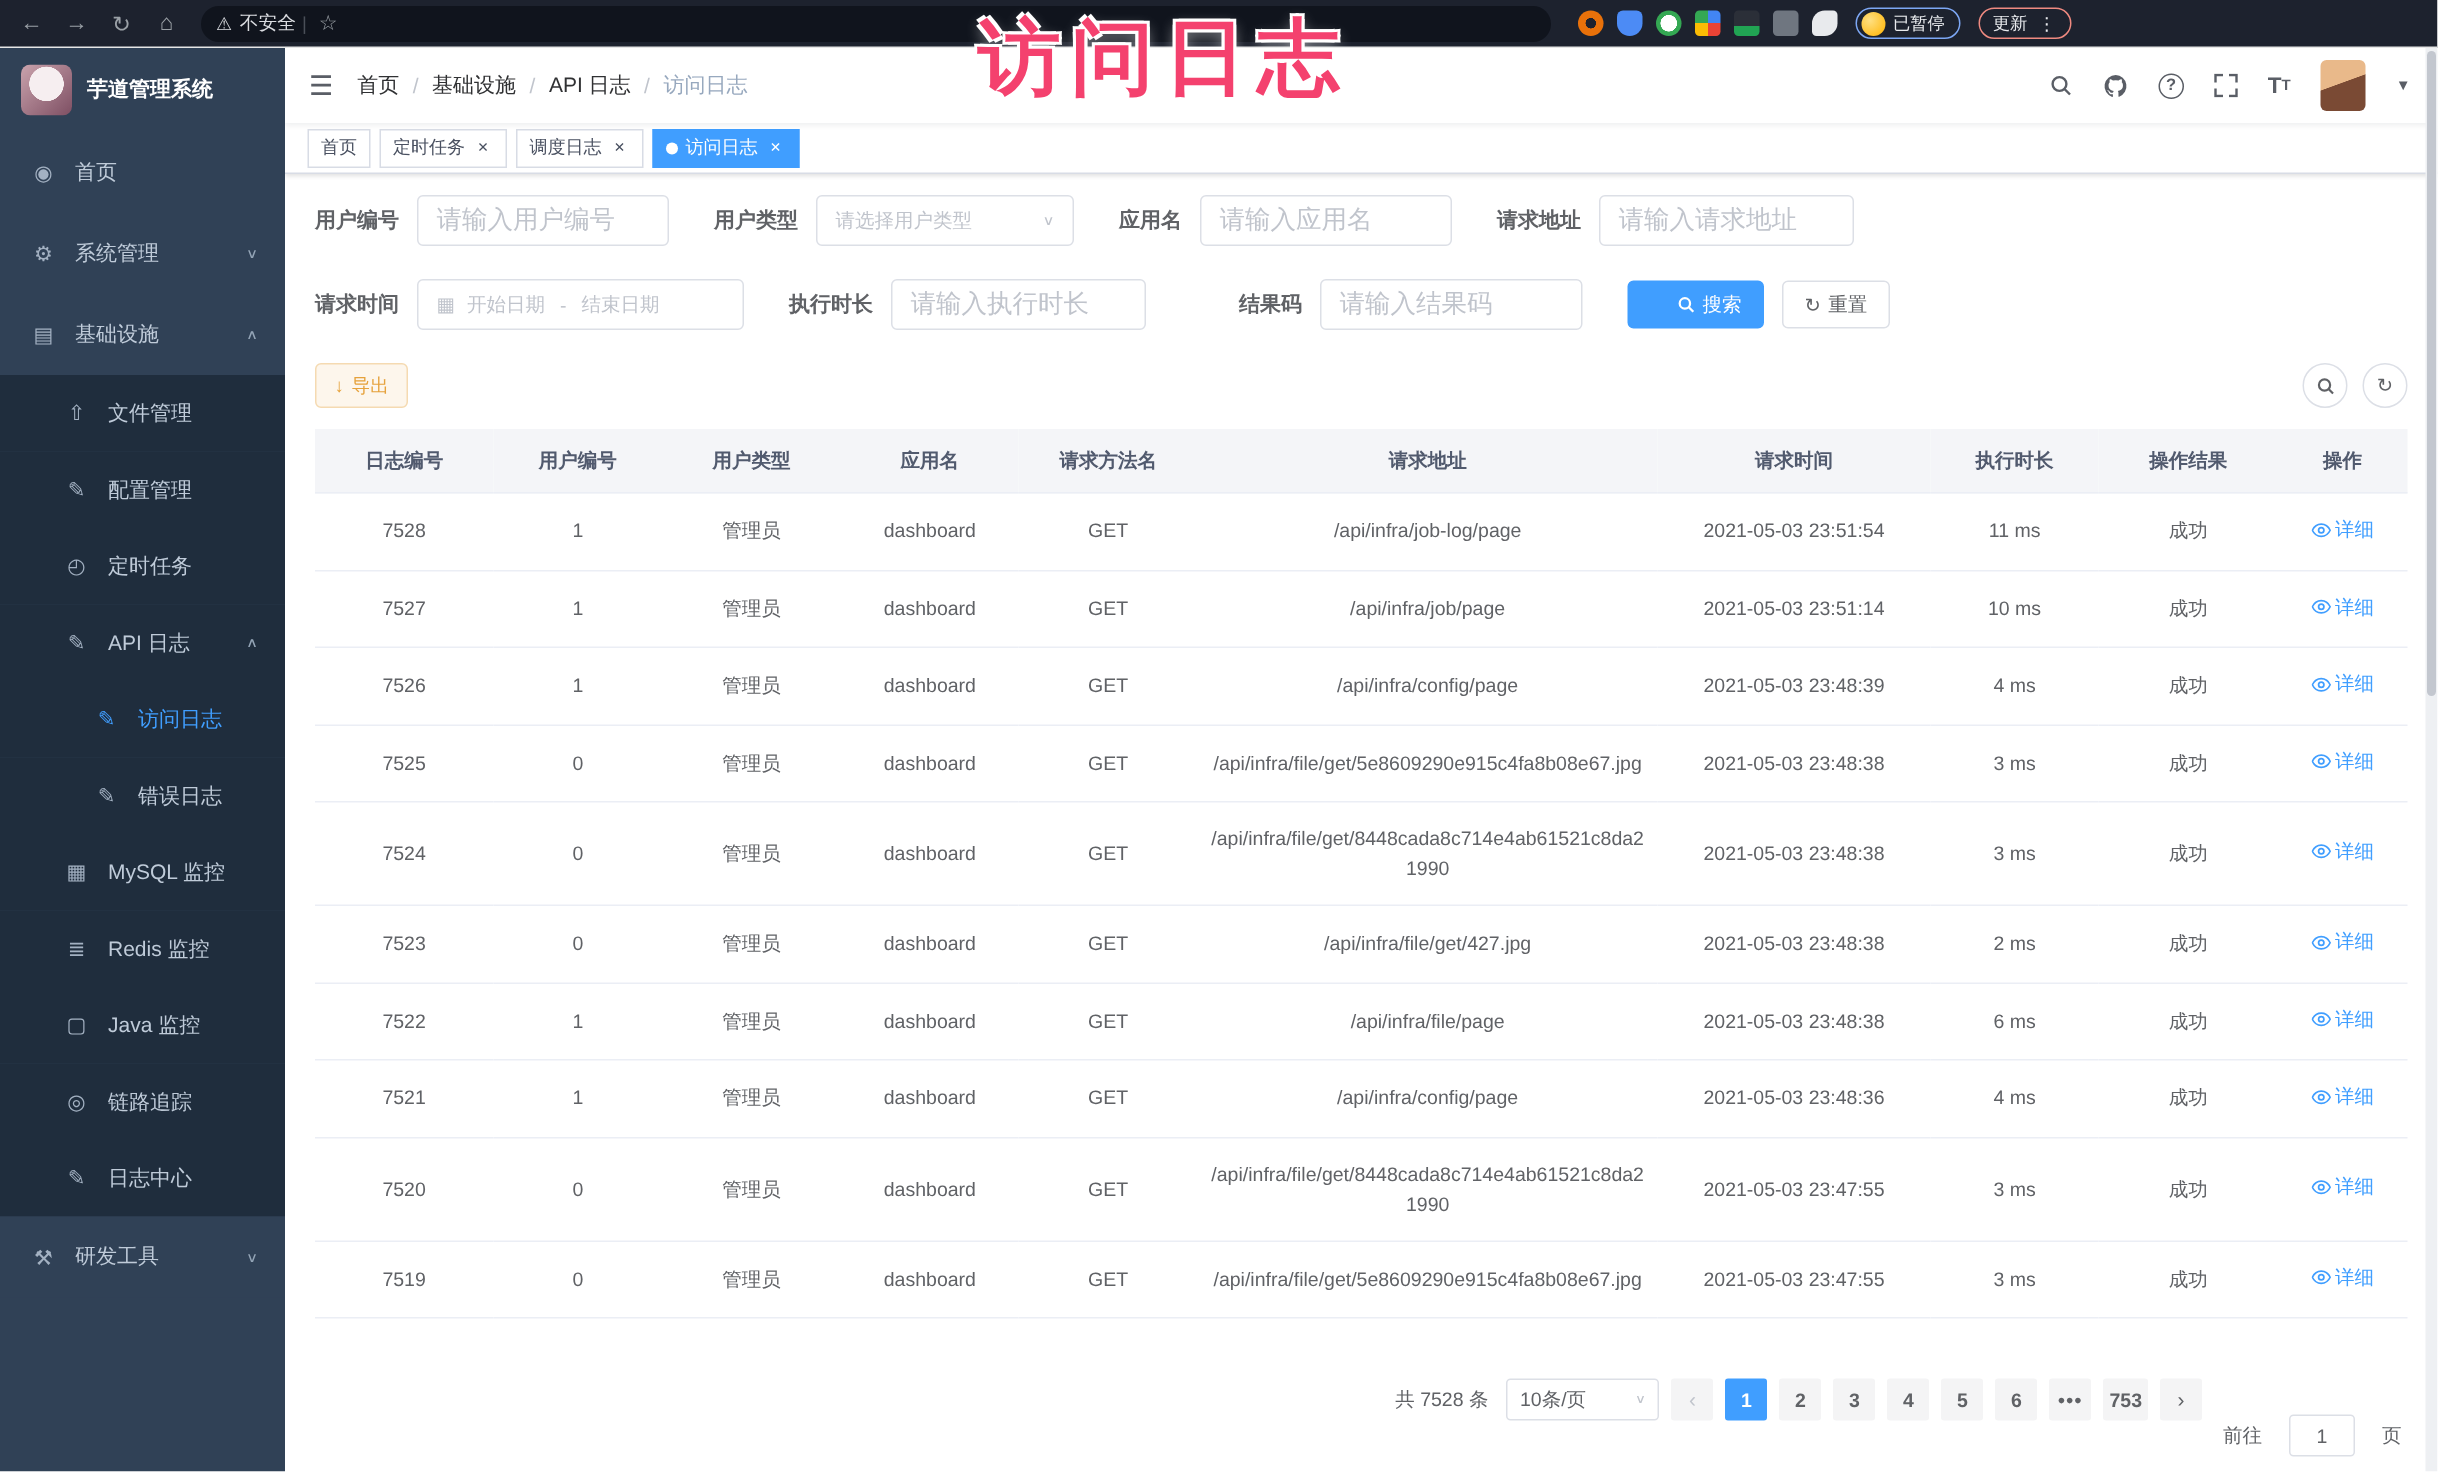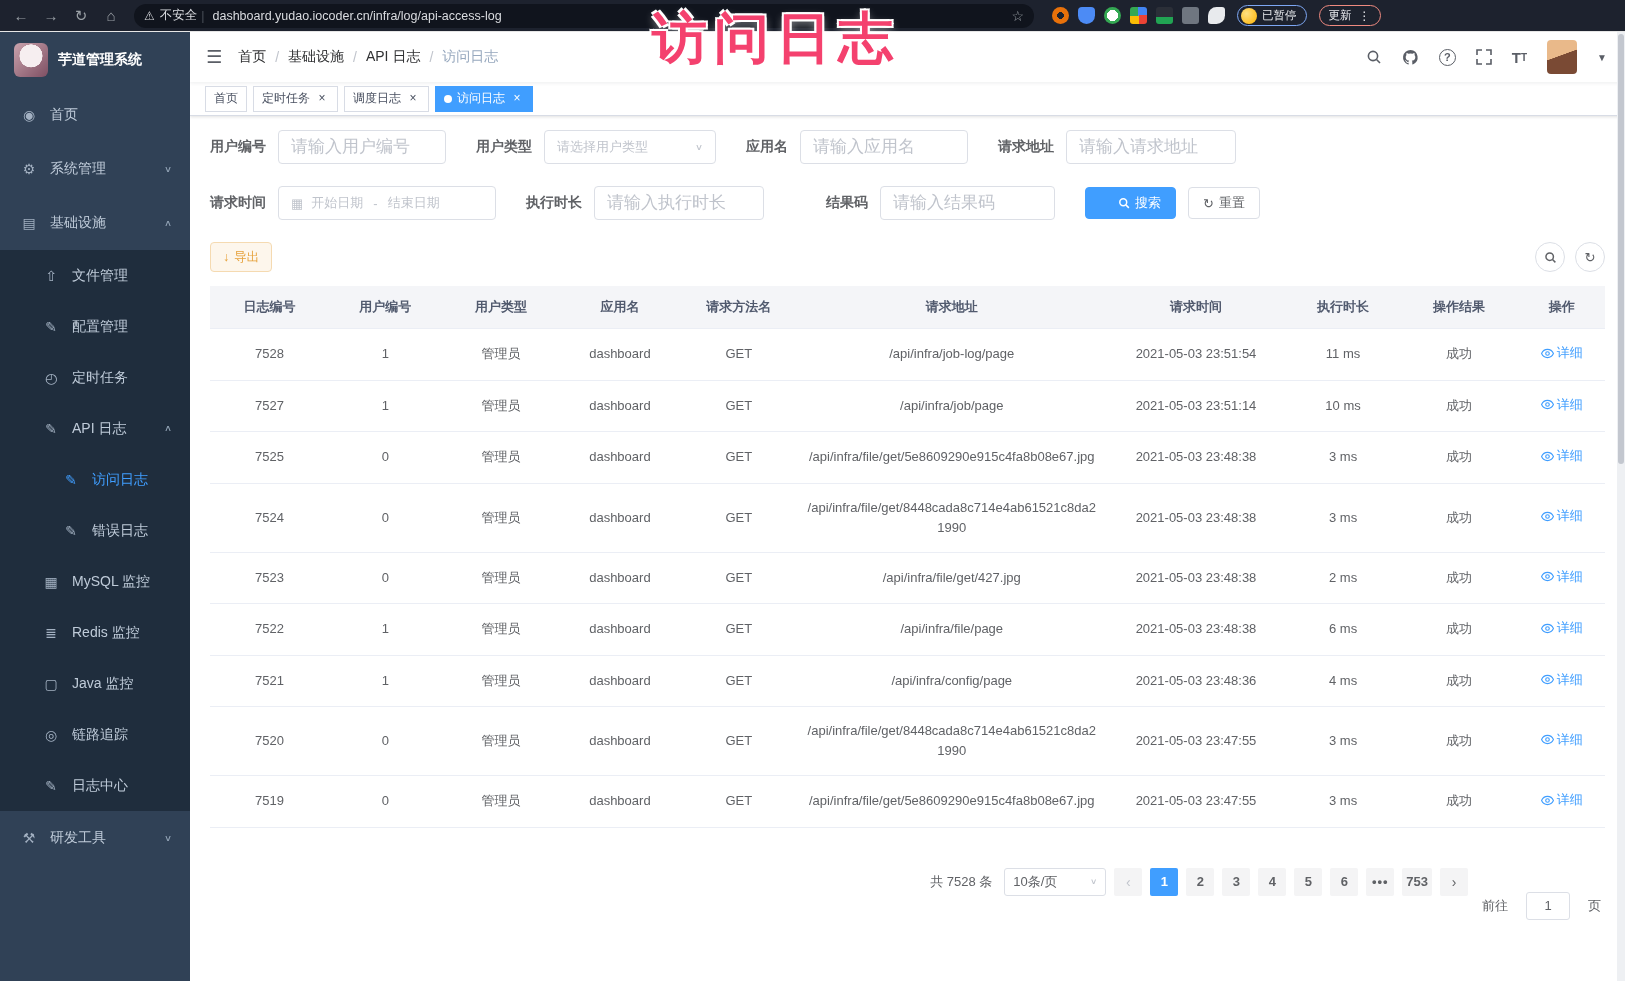--- a/index.html
+++ b/index.html
@@ -153,21 +153,20 @@
 
   <div class="browser-bar">
     <span class="nav-ic">←</span>
     <span class="nav-ic">→</span>
     <span class="nav-ic">↻</span>
     <span class="nav-ic">⌂</span>
     <div class="addr">
       <span class="warn">⚠</span>
       <span>不安全</span>
       <span class="sep">|</span>
-      <span class="url">dashboard.yudao.iocoder.cn/infra/log/api-access-log</span>
       <span class="star">☆</span>
     </div>
     <div class="ext-row">
       <span class="ext" style="background:radial-gradient(circle,#1d222e 0 28%,#e8710a 30%)"></span>
       <span class="ext" style="background:#4c8bf5;border-radius:4px 4px 50% 50%"></span>
       <span class="ext" style="background:radial-gradient(circle,#fff 0 45%,#34a853 47%)"></span>
       <span class="ext" style="border-radius:3px;background:conic-gradient(#4285f4 0 25%,#ea4335 0 50%,#fbbc04 0 75%,#34a853 0)"></span>
       <span class="ext" style="border-radius:3px;background:linear-gradient(#2b2f38 60%,#21a453 60%)"></span>
       <span class="ext" style="background:#6f7680;border-radius:3px"></span>
       <span class="ext" style="background:#e8eaed;border-radius:50% 3px 50% 3px"></span>
@@ -452,20 +451,38 @@
                 <td>成功</td>
                 <td><span class="detail-link">
                     <svg class="eye" width="13" height="13" viewBox="0 0 16 16">
                       <path d="M8 3C4.5 3 1.8 5.6.7 8c1.1 2.4 3.8 5 7.3 5s6.2-2.6 7.3-5C14.2 5.6 11.5 3 8 3z" fill="none" stroke="#409eff" stroke-width="1.4"></path>
                       <circle cx="8" cy="8" r="2.2" fill="none" stroke="#409eff" stroke-width="1.4"></circle>
                     </svg>
                     <span>详细</span>
                   </span></td>
               </tr>
               <tr>
+                <td>7526</td>
+                <td>1</td>
+                <td>管理员</td>
+                <td>dashboard</td>
+                <td>GET</td>
+                <td>/api/infra/config/page</td>
+                <td>2021-05-03 23:48:39</td>
+                <td>4 ms</td>
+                <td>成功</td>
+                <td><span class="detail-link">
+                    <svg class="eye" width="13" height="13" viewBox="0 0 16 16">
+                      <path d="M8 3C4.5 3 1.8 5.6.7 8c1.1 2.4 3.8 5 7.3 5s6.2-2.6 7.3-5C14.2 5.6 11.5 3 8 3z" fill="none" stroke="#409eff" stroke-width="1.4"></path>
+                      <circle cx="8" cy="8" r="2.2" fill="none" stroke="#409eff" stroke-width="1.4"></circle>
+                    </svg>
+                    <span>详细</span>
+                  </span></td>
+              </tr>
+              <tr>
                 <td>7525</td>
                 <td>0</td>
                 <td>管理员</td>
                 <td>dashboard</td>
                 <td>GET</td>
                 <td>/api/infra/file/get/5e8609290e915c4fa8b08e67.jpg</td>
                 <td>2021-05-03 23:48:38</td>
                 <td>3 ms</td>
                 <td>成功</td>
                 <td><span class="detail-link">

